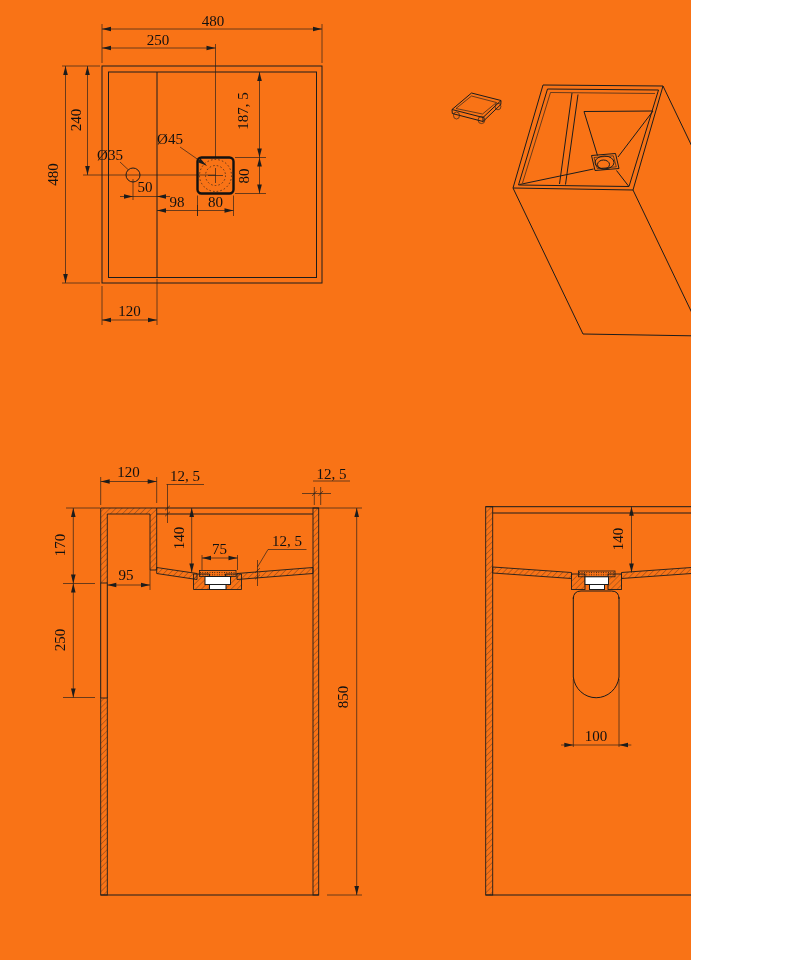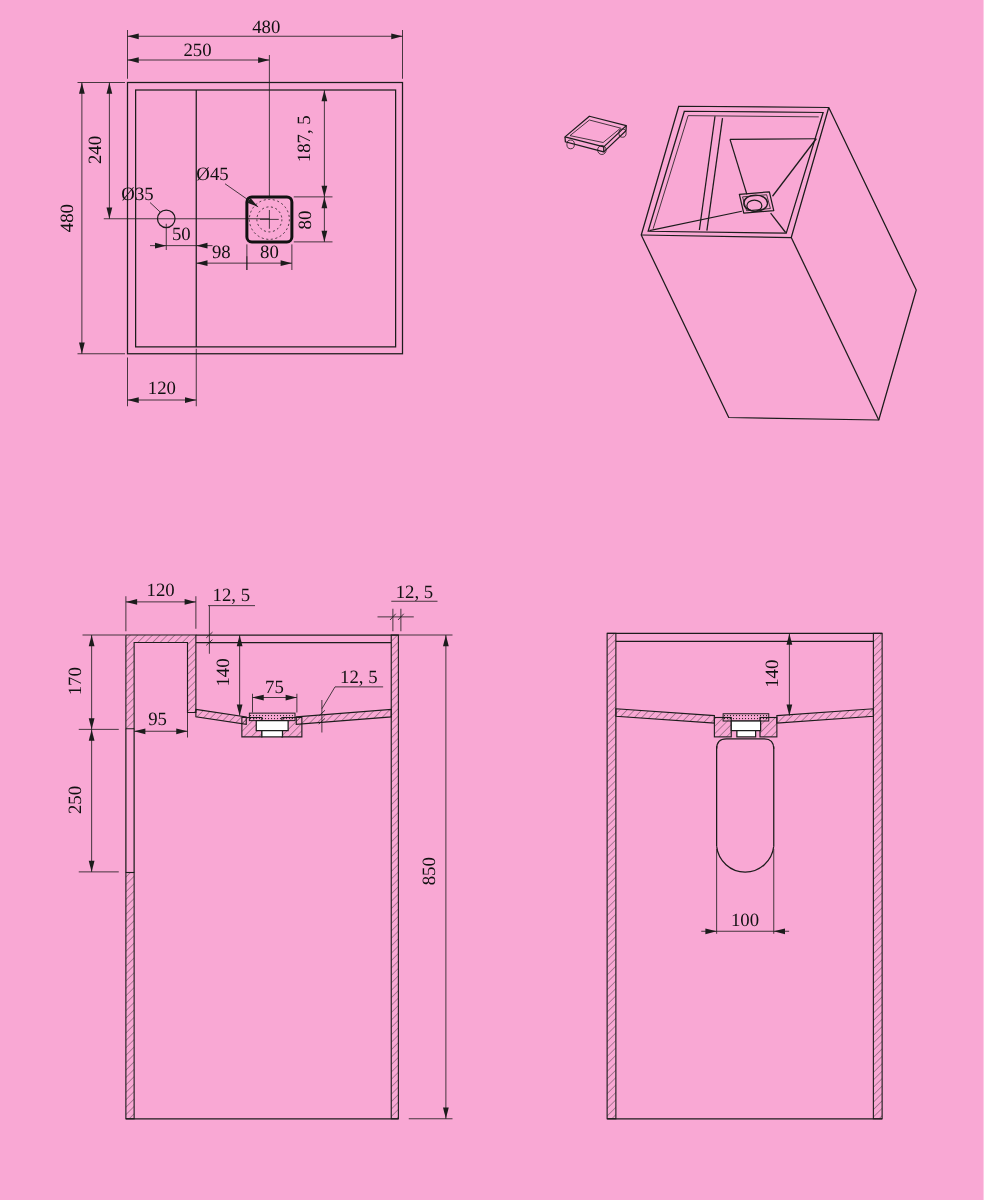--- a/index.html
+++ b/index.html
@@ -1,16 +1,16 @@
 <!DOCTYPE html>
 <html><head>
 <meta charset="utf-8">
 <style>
   html,body{margin:0;padding:0;background:#ffffff;}
-  .page{position:relative;width:787px;height:960px;background:#f9a8d4;overflow:hidden;}
+  .page{position:relative;width:691px;height:960px;background:#f97316;overflow:hidden;}
   svg{display:block;}
   .ln{stroke:#1c1c1c;stroke-width:1;fill:none;stroke-linecap:butt;}
   .thin{stroke:#1c1c1c;stroke-width:0.65;fill:none;}
   .thick{stroke:#111;stroke-width:2.4;fill:none;}
   .cdash{stroke-dasharray:1.6,2.1;}
   .hatch{fill:url(#hatch);stroke:#1c1c1c;stroke-width:0.9;}
   .dots{fill:url(#dots);stroke:#1c1c1c;stroke-width:0.8;}
   .wfill{fill:#ffffff;stroke:#1c1c1c;stroke-width:1;}
   text.dt{font-family:"Liberation Serif","DejaVu Serif",serif;font-size:15px;fill:#111;}
 </style>

